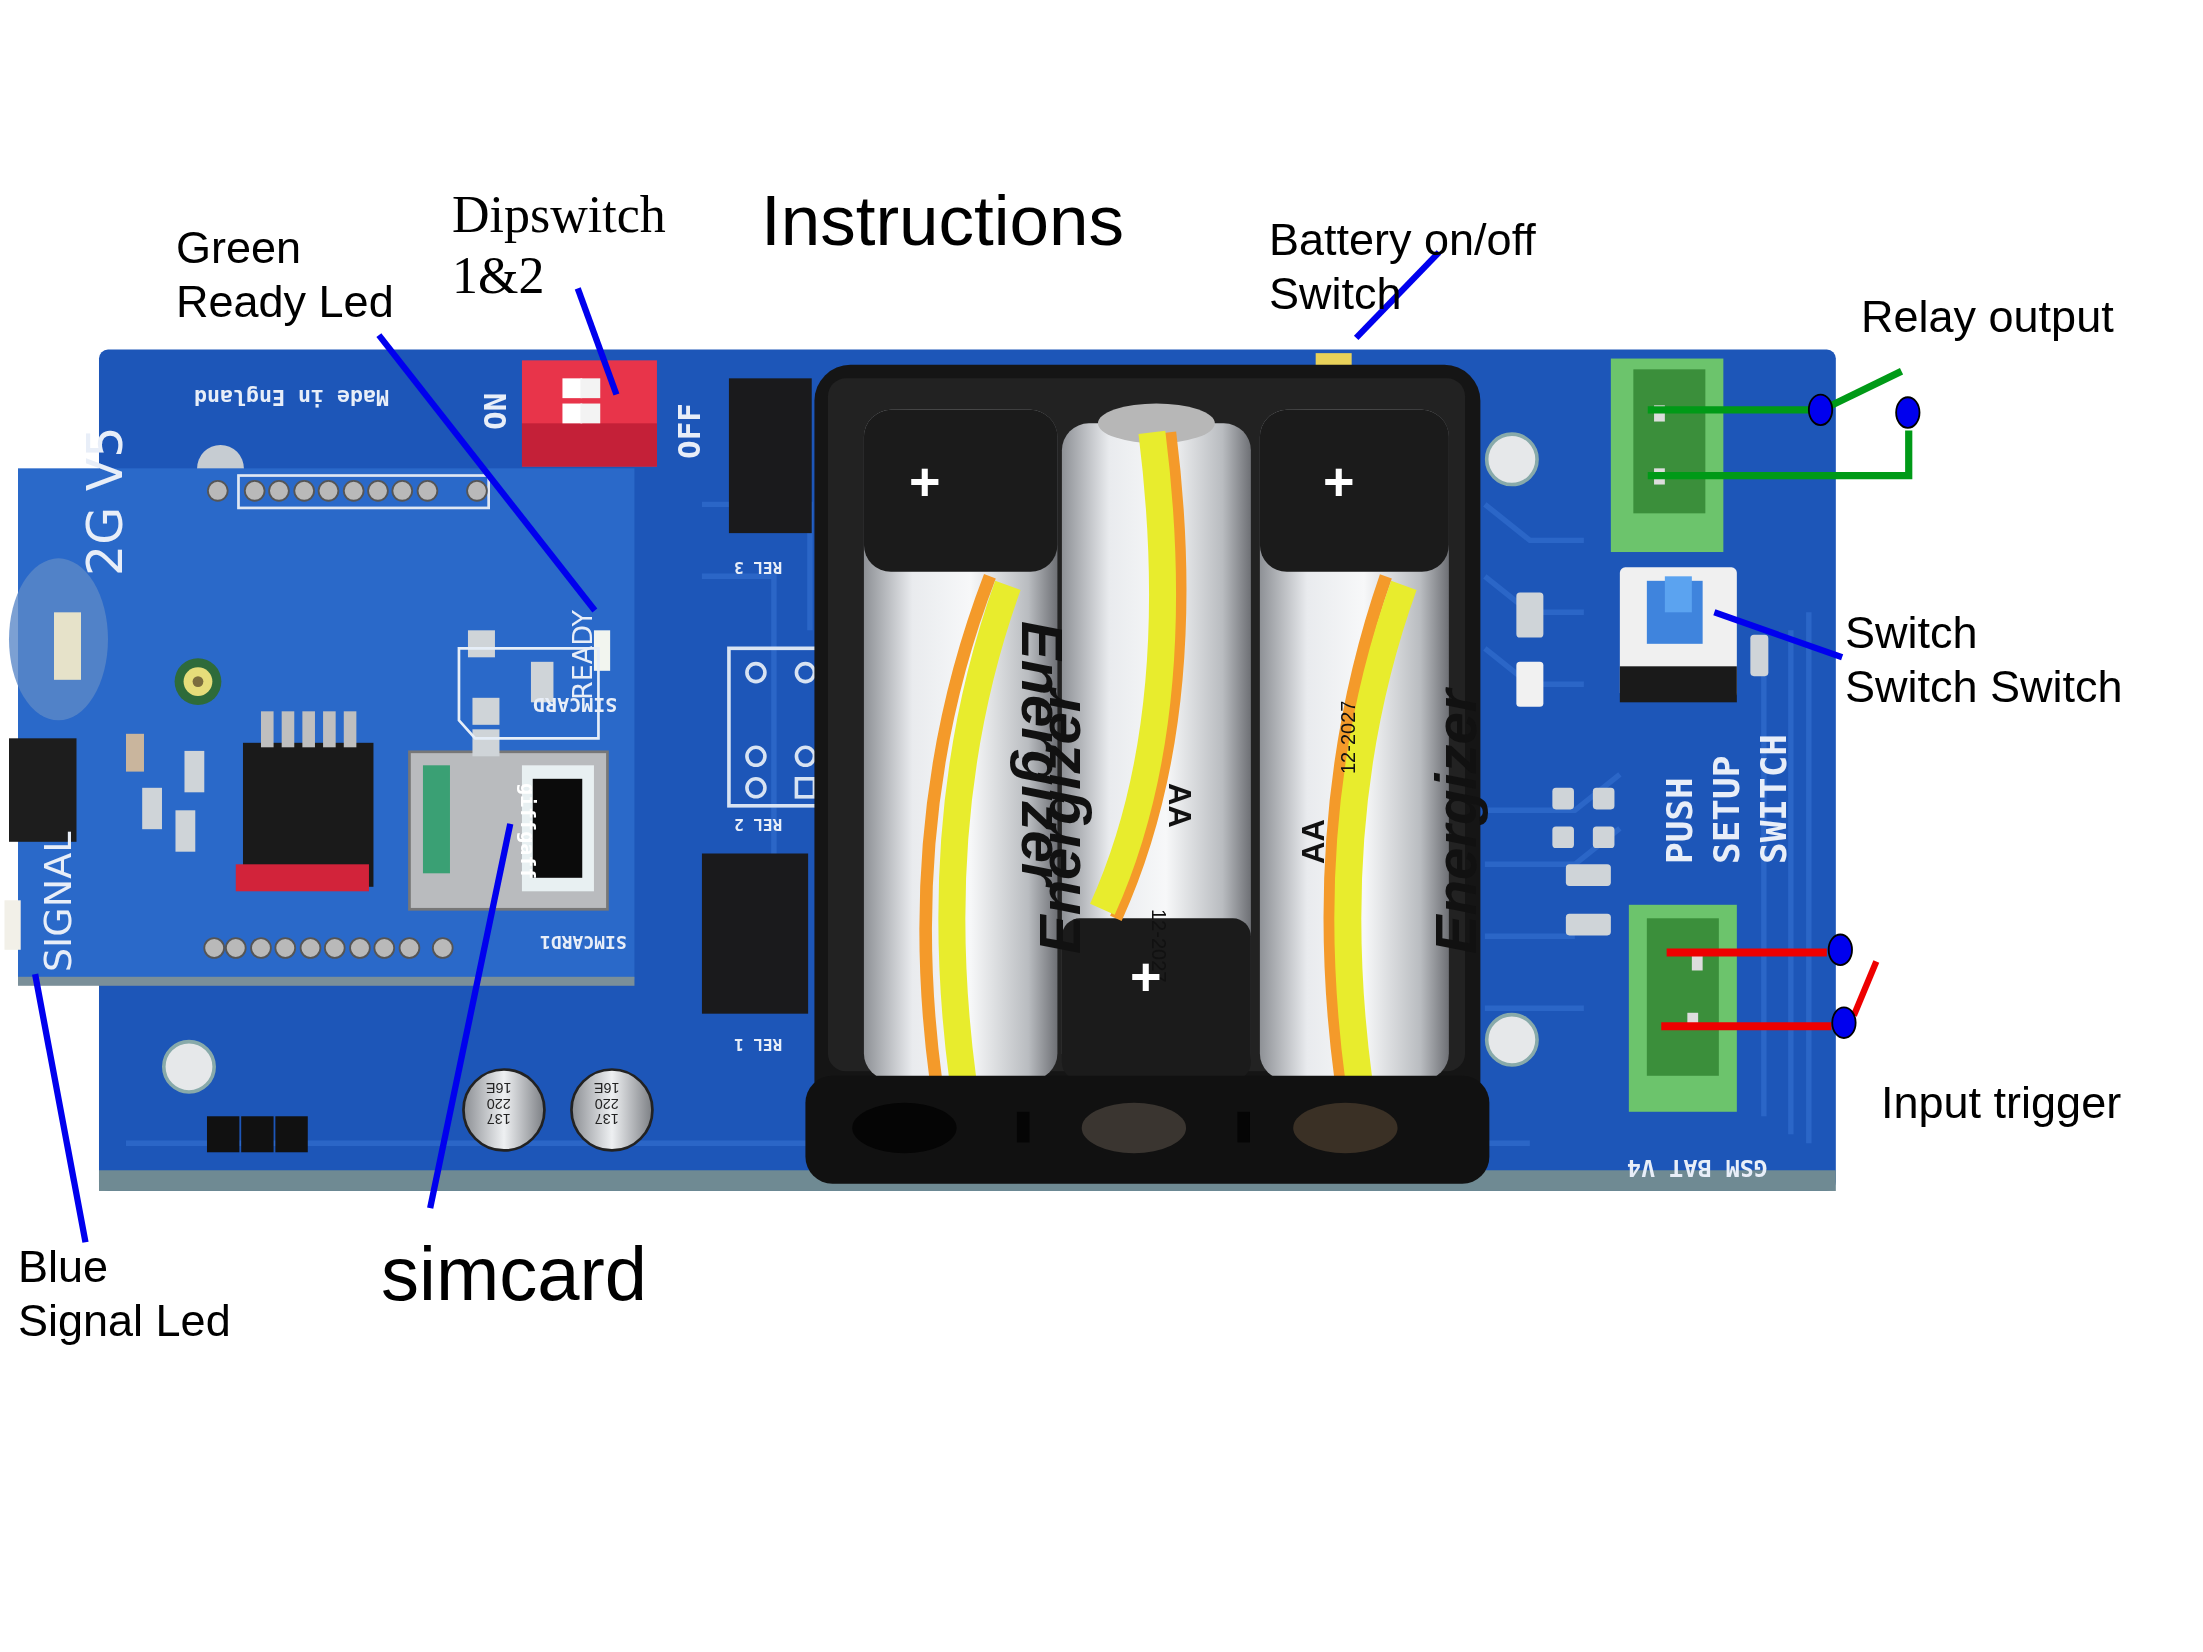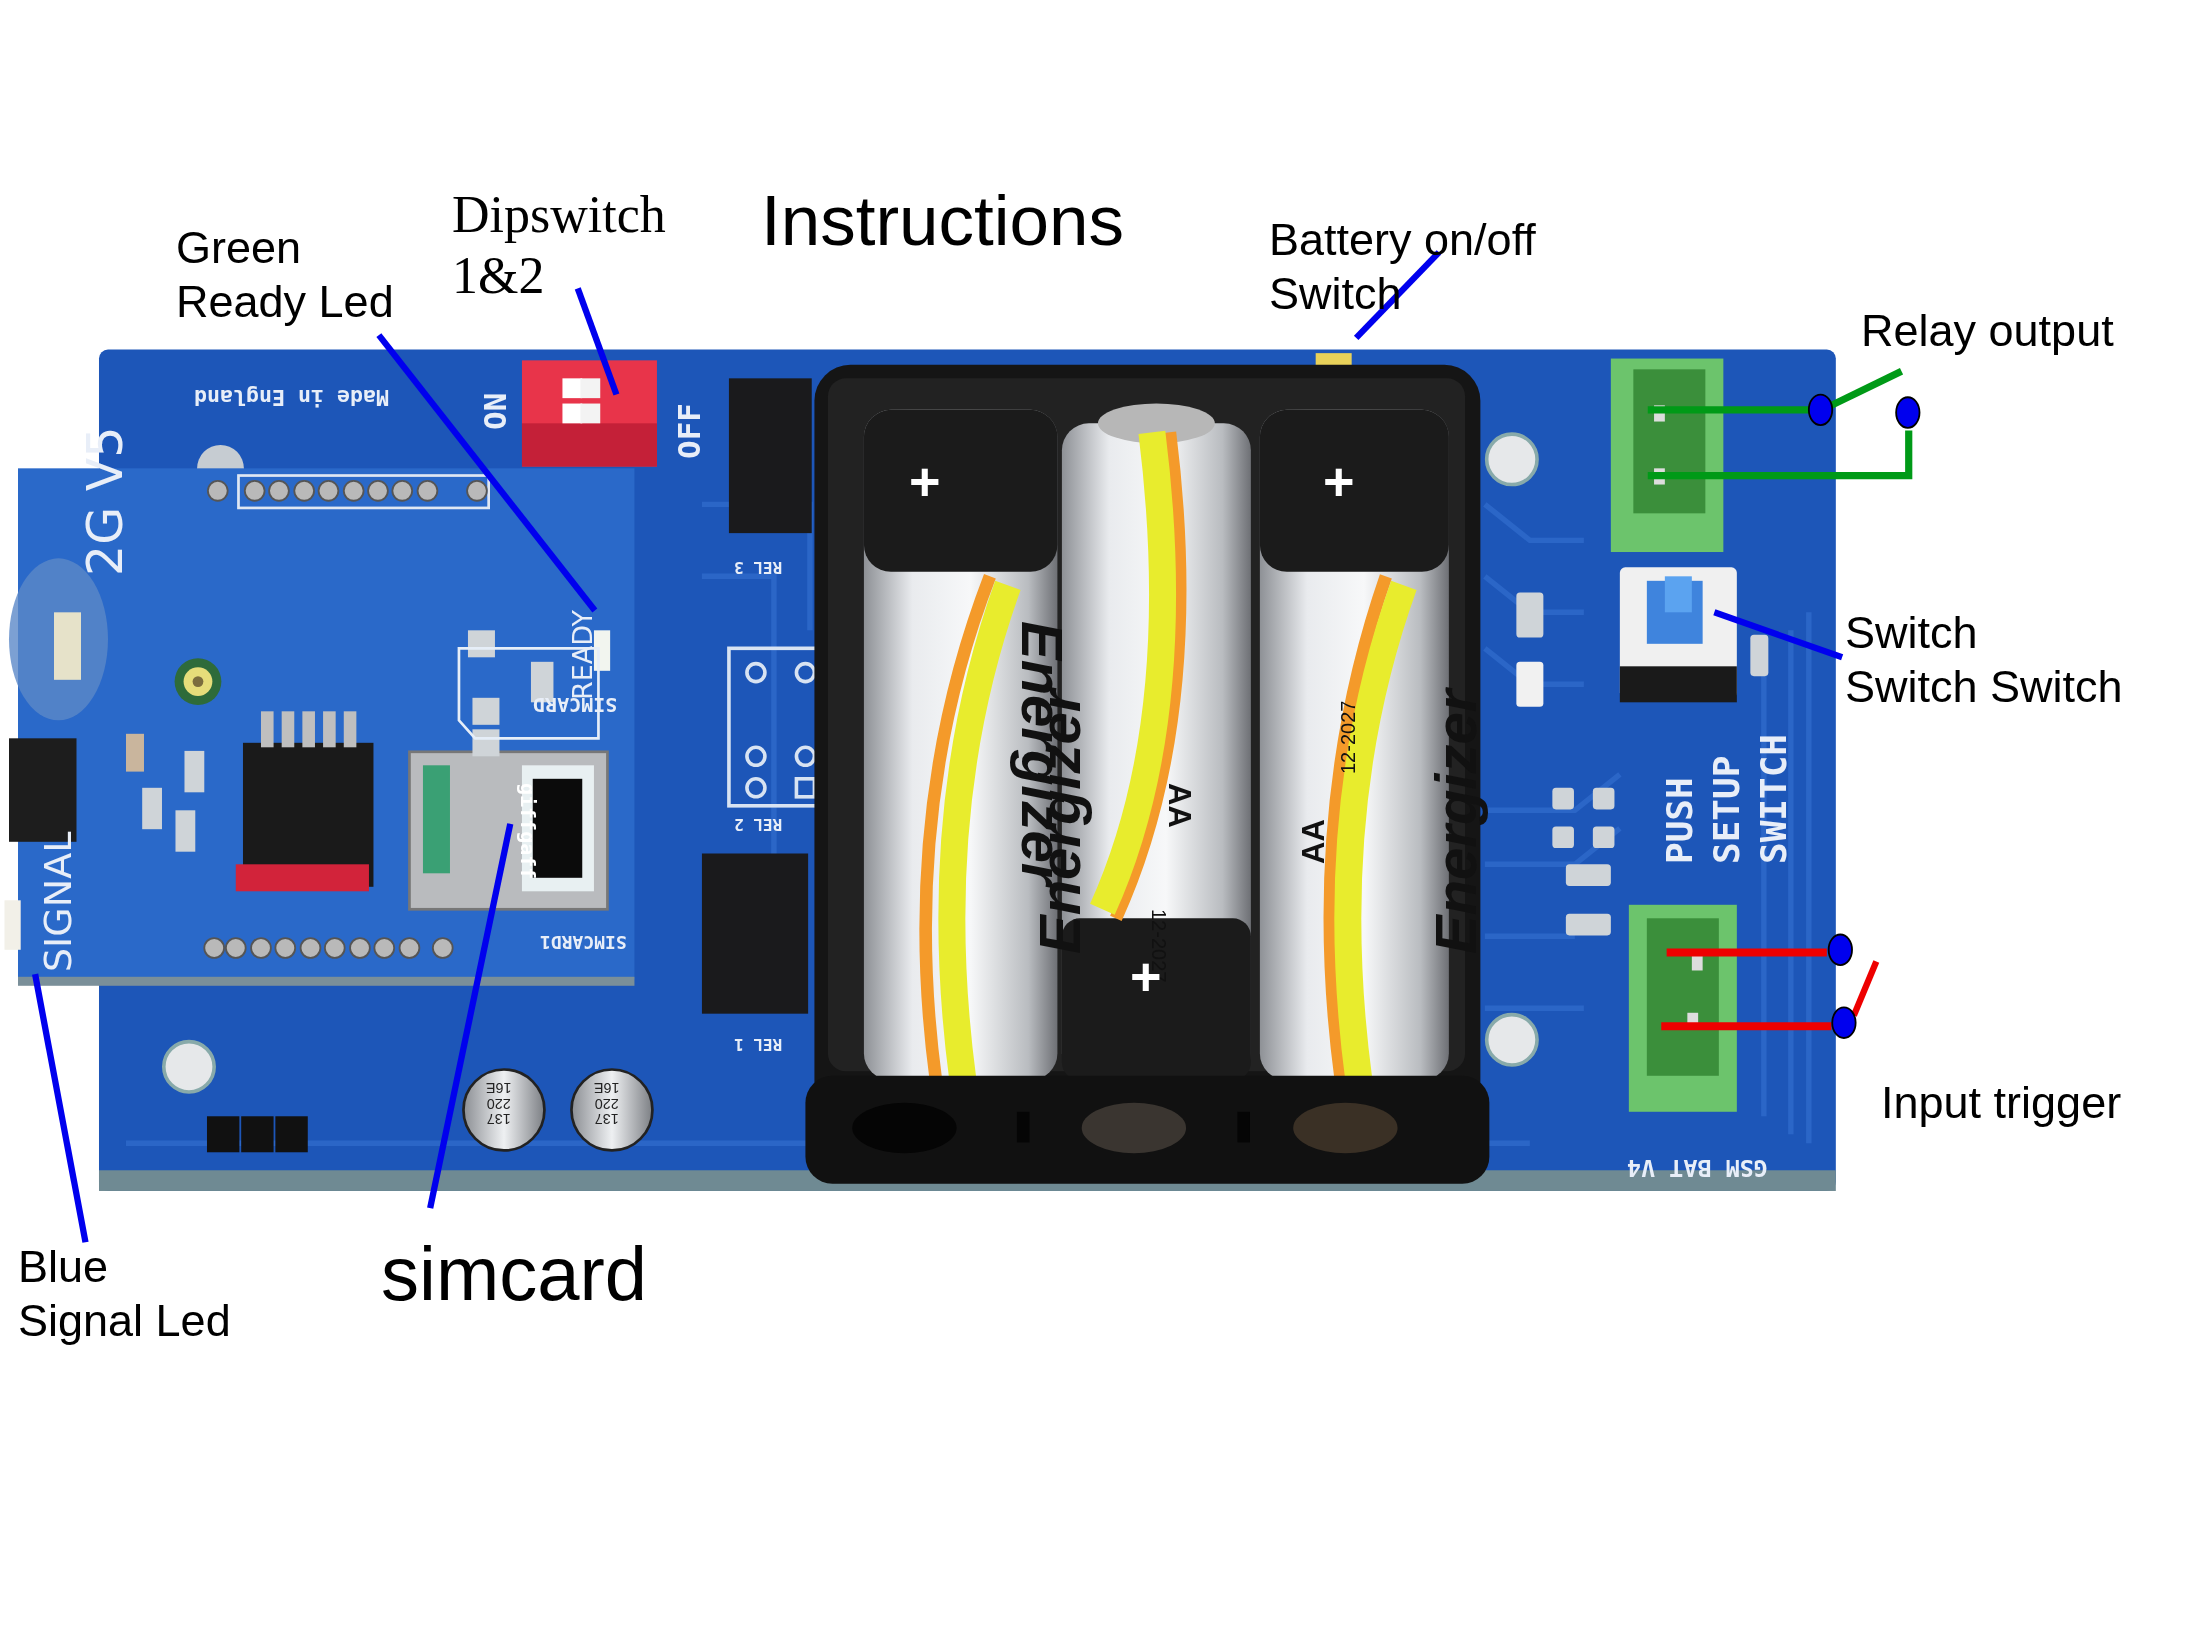--- a/index.html
+++ b/index.html
@@ -306,21 +306,21 @@
 <div class="label serif" style="left:452px;top:184px;">
   <div>Dipswitch</div>
   <div>1&amp;2</div>
 </div>
 
 <div class="label" style="left:1269px;top:193px;margin-top:20px;">
   <div>Battery on/off</div>
   <div>Switch</div>
 </div>
 
-<div class="label" style="left:1861px;top:304px;">Relay output</div>
+<div class="label" style="left:1861px;top:290px;">Relay output</div>
 
 <div class="label" style="left:1845px;top:606px;">
   <div>Switch</div>
   <div>Switch Switch</div>
 </div>
 
 <div class="label" style="left:1881px;top:1076px;">Input trigger</div>
 
 <div class="label" style="left:18px;top:1240px;">
   <div>Blue</div>

